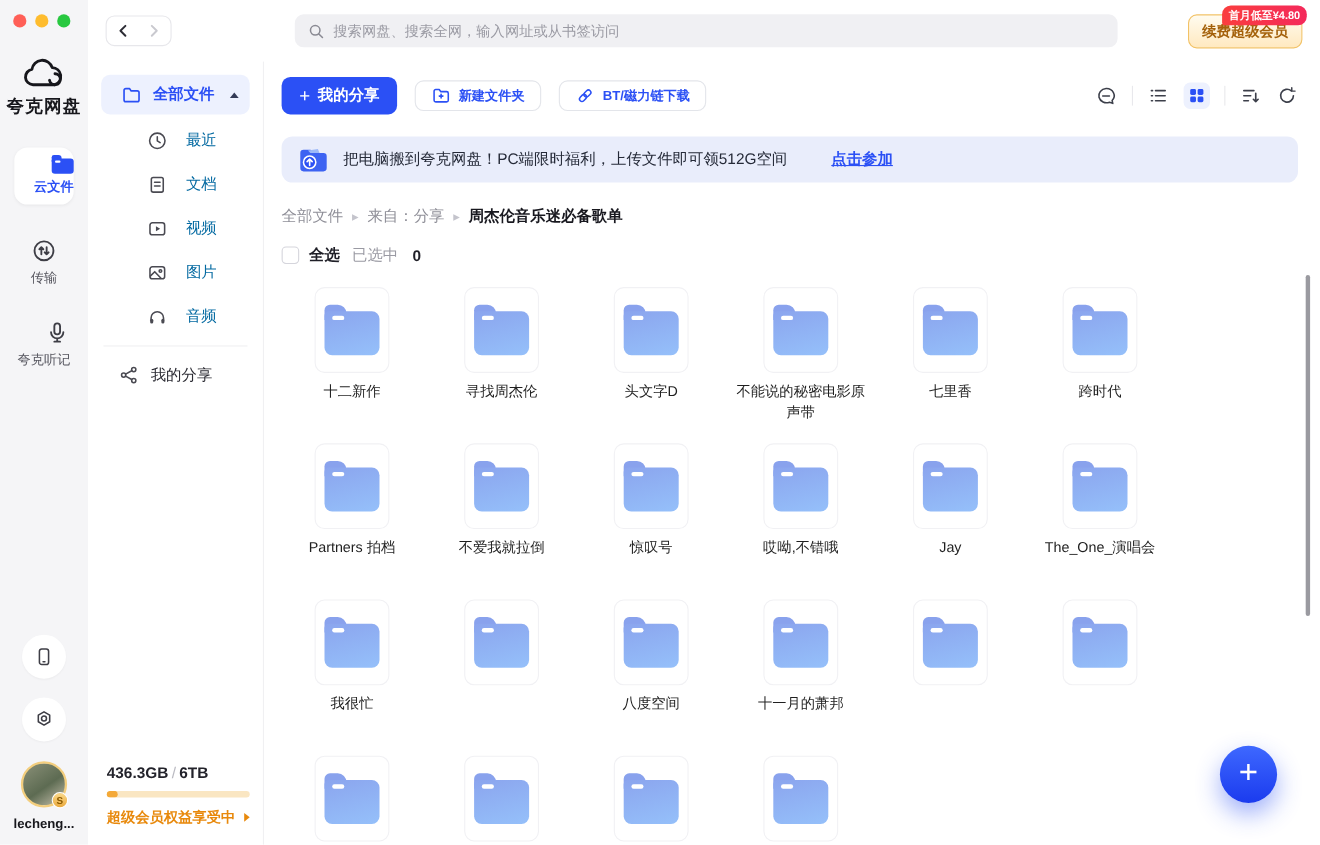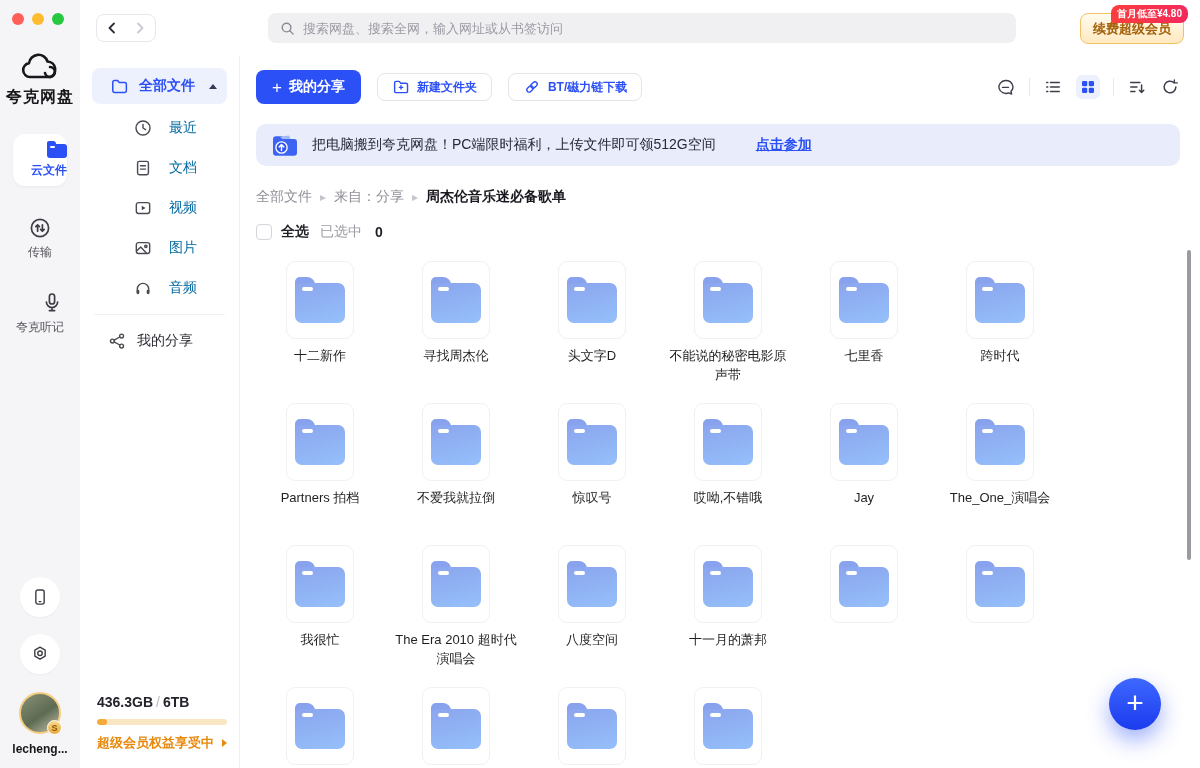--- a/index.html
+++ b/index.html
@@ -488,21 +488,20 @@
                 </div>
               </div>
               <div class="flabel">我很忙</div>
             </div>
             <div class="tile">
               <div class="fcard">
                 <div class="ficon">
                   <i></i>
                 </div>
               </div>
-              <div class="flabel">The Era 2010 超时代演唱会</div>
             </div>
             <div class="tile">
               <div class="fcard">
                 <div class="ficon">
                   <i></i>
                 </div>
               </div>
               <div class="flabel">八度空间</div>
             </div>
             <div class="tile">

